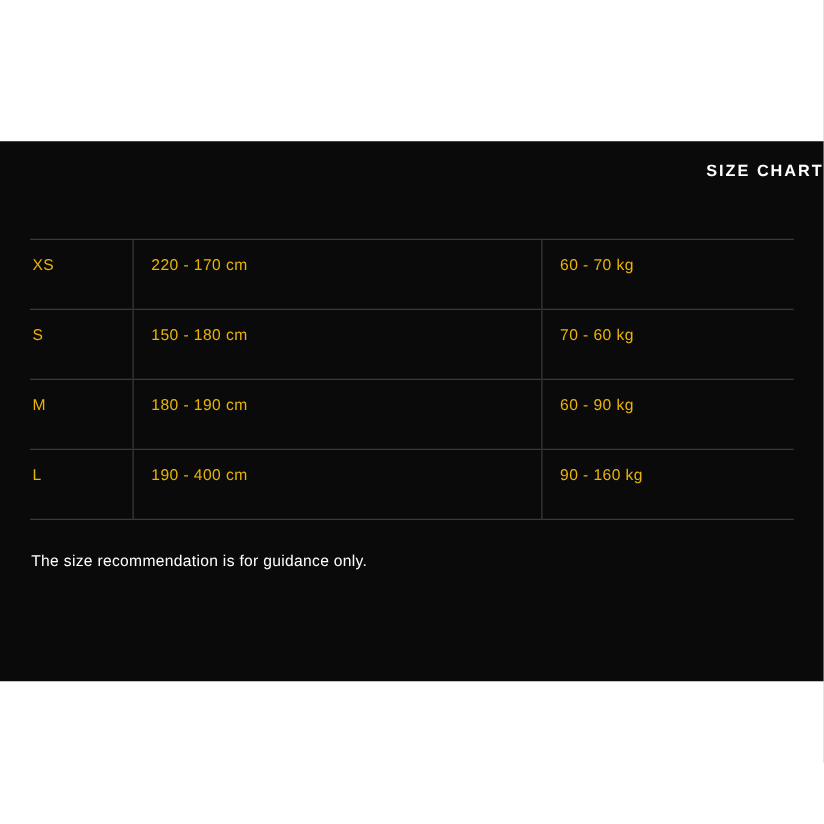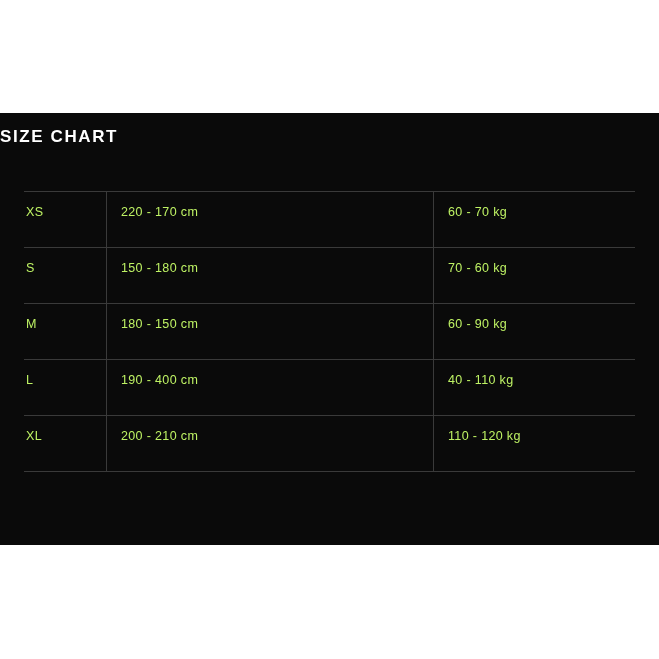--- a/index.html
+++ b/index.html
@@ -22,23 +22,23 @@
   .chart-panel {
     position: absolute;
     left: 0;
     top: 113px;
     width: 659px;
     height: 432px;
     background: #0a0a0a;
     box-sizing: border-box;
   }
   .chart-title {
-    text-align: left;
+    text-align: right;
     color: #ffffff;
-    font-size: 17px;
+    font-size: 13px;
     font-weight: bold;
     letter-spacing: 1.6px;
     padding-top: 17px;
     padding-bottom: 0;
     line-height: 14px;
   }
   .table-wrap {
     margin-top: 47px;
     padding: 0 24px 0 24px;
     box-sizing: border-box;
@@ -48,21 +48,21 @@
     border-collapse: collapse;
     table-layout: fixed;
   }
   table.size-table tr {
     height: 56px;
   }
   table.size-table td {
     border-top: 1px solid #3a3a3a;
     border-bottom: 1px solid #3a3a3a;
     border-right: 1px solid #3a3a3a;
-    color: #bef264;
+    color: #eab308;
     font-size: 12.5px;
     letter-spacing: 0.35px;
     padding: 0 0 16px 0;
     vertical-align: middle;
     background: #0a0a0a;
   }
   table.size-table tr td:first-child {
     width: 80px;
     padding-left: 2px;
   }
@@ -101,32 +101,28 @@
             <td>220 - 170 cm</td>
             <td>60 - 70 kg</td>
           </tr>
           <tr>
             <td>S</td>
             <td>150 - 180 cm</td>
             <td>70 - 60 kg</td>
           </tr>
           <tr>
             <td>M</td>
-            <td>180 - 150 cm</td>
+            <td>180 - 190 cm</td>
             <td>60 - 90 kg</td>
           </tr>
           <tr>
             <td>L</td>
             <td>190 - 400 cm</td>
-            <td>40 - 110 kg</td>
-          </tr>
-          <tr>
-            <td>XL</td>
-            <td>200 - 210 cm</td>
-            <td>110 - 120 kg</td>
+            <td>90 - 160 kg</td>
           </tr>
         </tbody>
       </table>
     </div>
 
+    <div class="note">The size recommendation is for guidance only.</div>
 
   </div>
 </div>
 
 </body></html>

